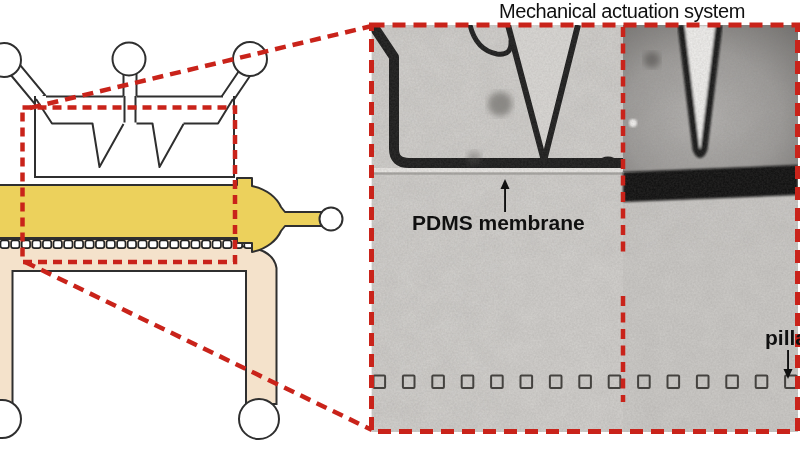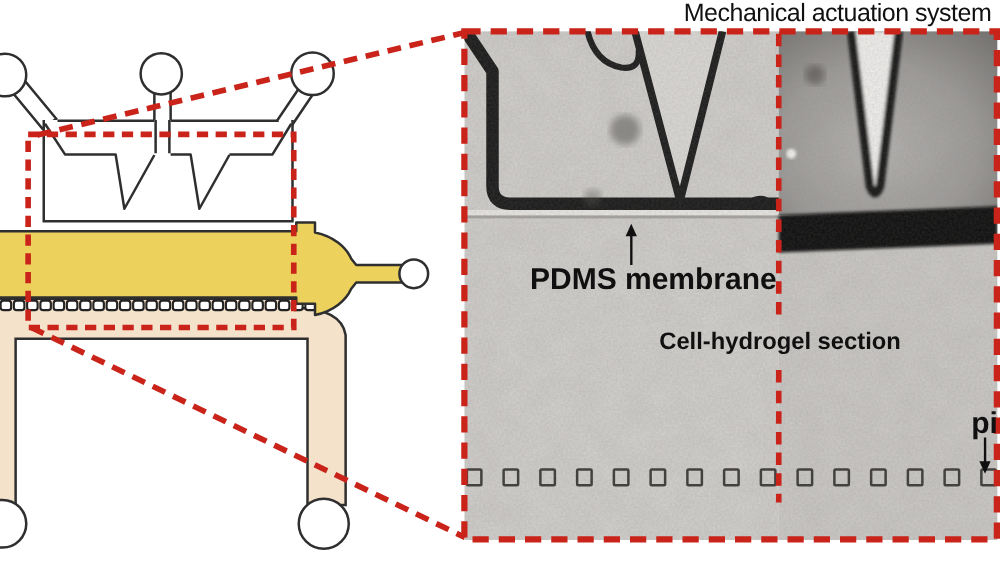--- a/index.html
+++ b/index.html
@@ -1,24 +1,24 @@
 <!DOCTYPE html>
 <html><head>
 <meta charset="utf-8">
 <style>
   html,body{margin:0;padding:0;background:#ffffff;}
   .stage{position:relative;width:800px;height:450px;background:#ffffff;overflow:hidden;
          font-family:"Liberation Sans",sans-serif;}
   .stage svg{position:absolute;left:0;top:0;}
   .lbl{position:absolute;color:#101010;white-space:nowrap;z-index:5;
        font-family:"Liberation Sans",sans-serif;line-height:1.1;}
-  .title{font-size:20px;font-weight:400;letter-spacing:-0.4px;transform:translateX(-50%);margin-left:48px;}
+  .title{font-size:20px;font-weight:400;letter-spacing:-0.4px;transform:translateX(-50%);}
   .bold{font-weight:700;}
   .centered{transform:translateX(-50%);}
-  .s18{font-size:24px;margin-left:12px;}
+  .s18{font-size:21px;}
   .s19{font-size:19px;}
 </style>
 </head>
 <body>
 
 <div class="stage">
 
 <svg width="800" height="450" viewBox="0 0 800 450">
   <defs>
     <clipPath id="panelClip">
@@ -156,16 +156,15 @@
     <path d="M 505,179 L 500.5,189 L 509.5,189 Z"></path>
   </g>
   <g fill="#101010" stroke="none">
     <rect x="787.1" y="350" width="1.9" height="22"></rect>
     <path d="M 788,379 L 783.5,369 L 792.5,369 Z"></path>
   </g>
 </svg>
 
 <div class="lbl title" style="left:622px;top:0px">Mechanical actuation system</div>
 <div class="lbl bold s18" style="left:412px;top:211px">PDMS membrane</div>
-<div class="lbl bold s19 centered" style="left:624px;top:264px">Cell-hydrogel section</div>
 <div class="lbl bold s18" style="left:765px;top:326px">pillar</div>
 
 </div>
 
 </body></html>

